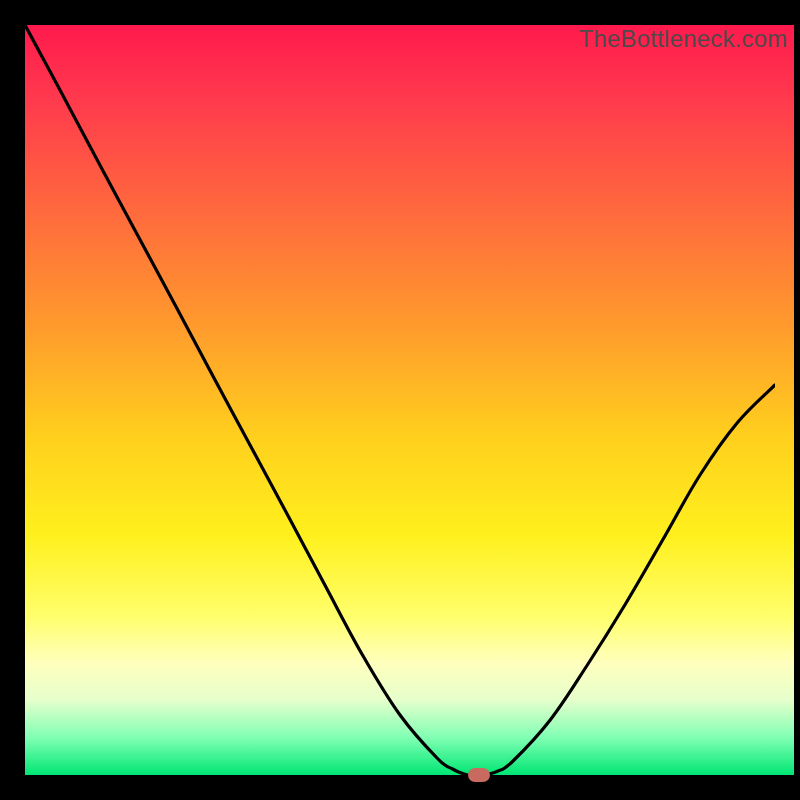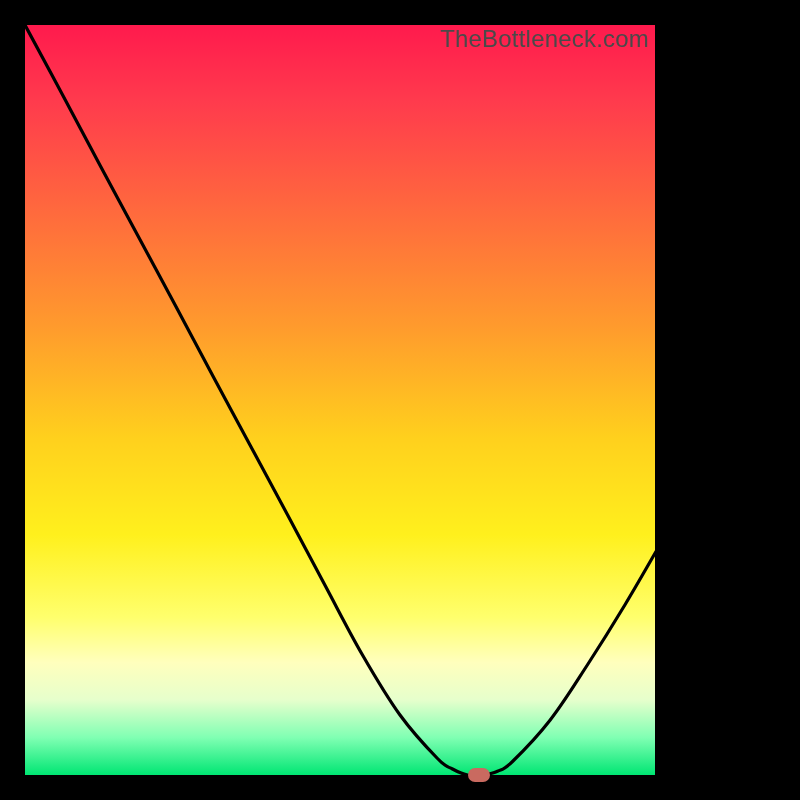--- a/index.html
+++ b/index.html
@@ -7,21 +7,21 @@
   .frame {
     position: relative;
     width: 800px;
     height: 800px;
     background: #000;
   }
   .plot-area {
     position: absolute;
     left: 25px;
     top: 25px;
-    width: 630px;
+    width: 769px;
     height: 750px;
     background: linear-gradient(to bottom,
       #ff1a4d 0%,
       #ff3a4d 10%,
       #ff6a3d 25%,
       #ff9a2d 40%,
       #ffd01d 55%,
       #fff01d 68%,
       #ffff6d 79%,
       #ffffbd 85%,

